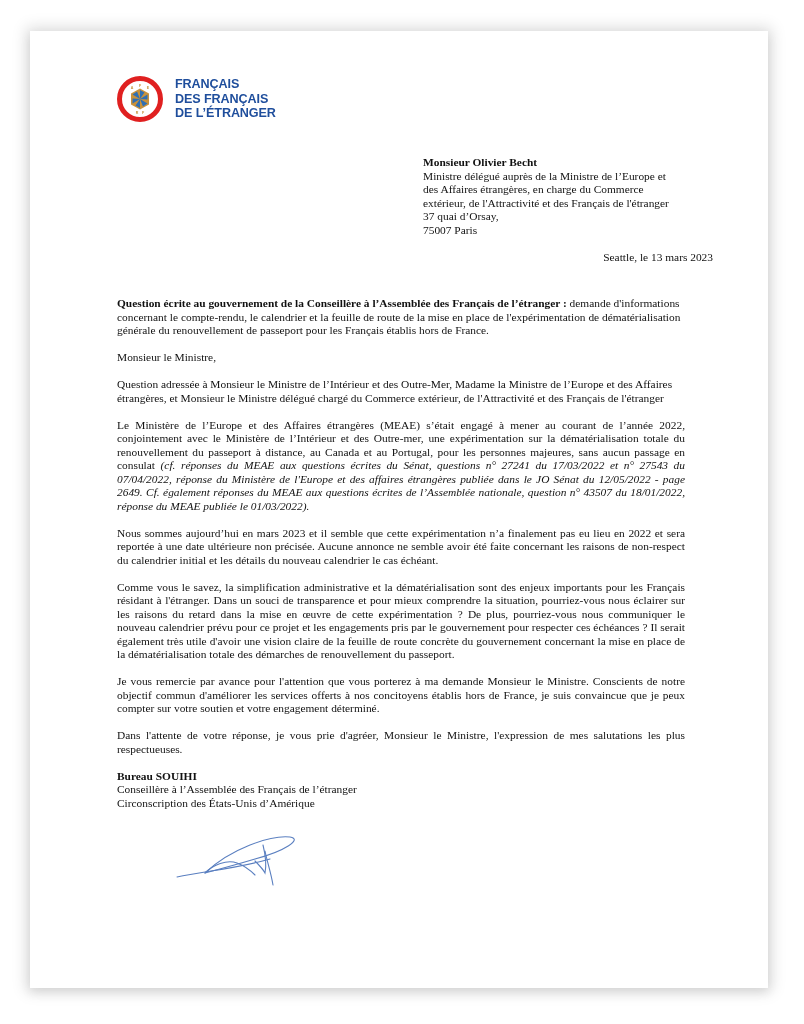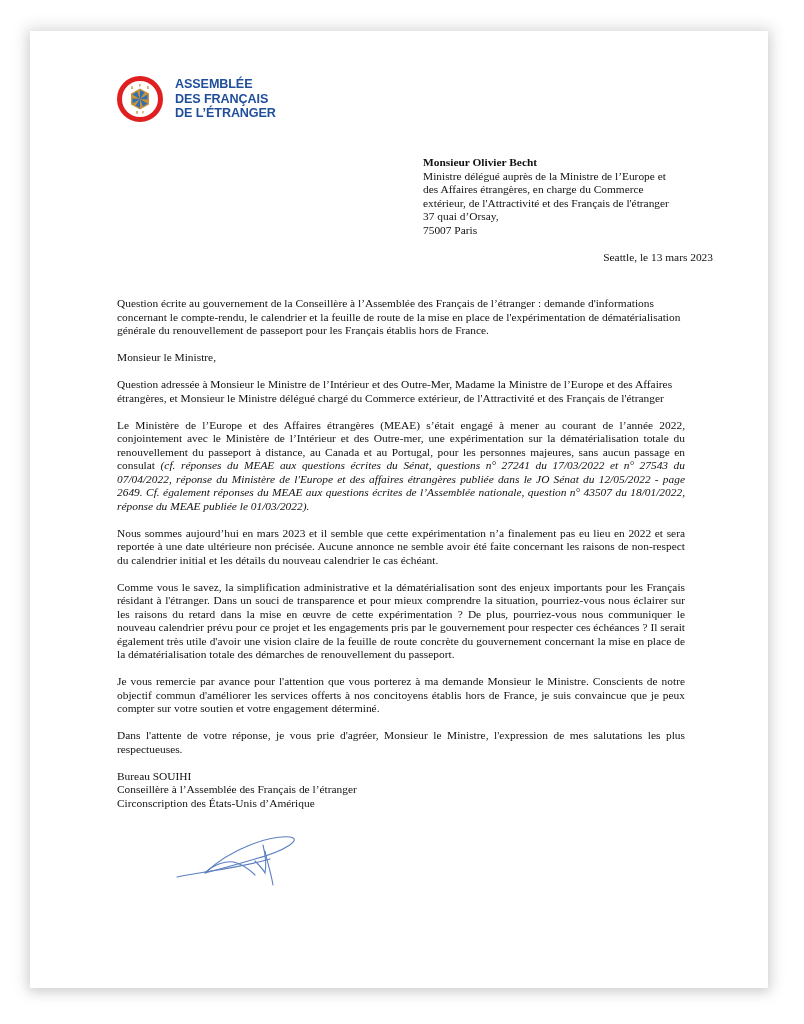--- a/index.html
+++ b/index.html
@@ -24,21 +24,21 @@
     font-size: 11.4px; line-height: 13.6px;
   }
   .recipient .name { font-weight: bold; }
   .recipient .date { margin-top: 13.6px; text-align: right; }
   .body-text {
     position: absolute; left: 87px; top: 266px; width: 568px;
     font-size: 11.4px; line-height: 13.5px;
   }
   .body-text p { margin: 0 0 13.5px 0; }
   .justify { text-align: justify; }
-  .bold { font-weight: normal; }
+  .bold { font-weight: bold; }
   .ital { font-style: italic; }
   .sig-block { margin-top: 0; }
   .signature { position: absolute; left: 145px; top: 798px; width: 130px; height: 60px; }
   .copy {
     position: absolute; left: 87px; top: 863px; width: 600px;
     font-size: 11.4px; font-style: italic; line-height: 14px;
   }
 </style>
 </head>
 <body>
@@ -60,21 +60,21 @@
       </g>
       <g fill="#c9923a" font-family="Liberation Sans, sans-serif" font-size="3.6" font-weight="bold" text-anchor="middle">
         <text x="15" y="13">A</text>
           <text x="23" y="10.8">F</text>
           <text x="31" y="13">E</text>
         <text x="20" y="38">R</text>
           <text x="26" y="38">F</text>
       </g>
     </svg>
     <div class="logo-text">
-      <div>ASSEMBLÉE</div>
+      <div>FRANÇAIS</div>
       <div>DES FRANÇAIS</div>
       <div>DE L’ÉTRANGER</div>
     </div>
   </div>
 
   <div class="recipient">
     <div class="name">Monsieur Olivier Becht</div>
     <div>Ministre délégué auprès de la Ministre de l’Europe et</div>
     <div>des Affaires étrangères, en charge du Commerce</div>
     <div>extérieur, de l'Attractivité et des Français de l'étranger</div>

